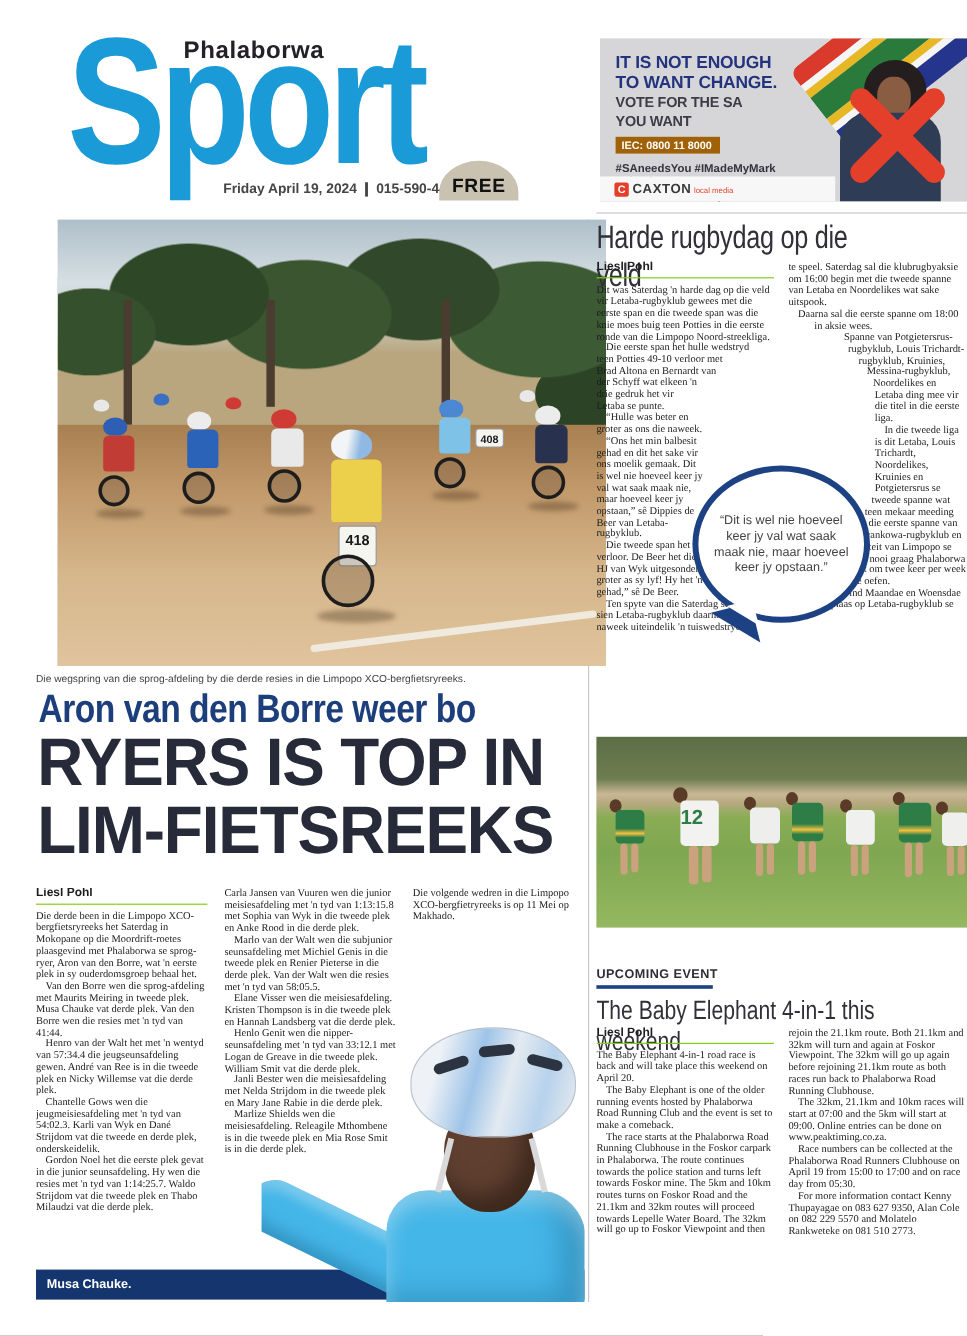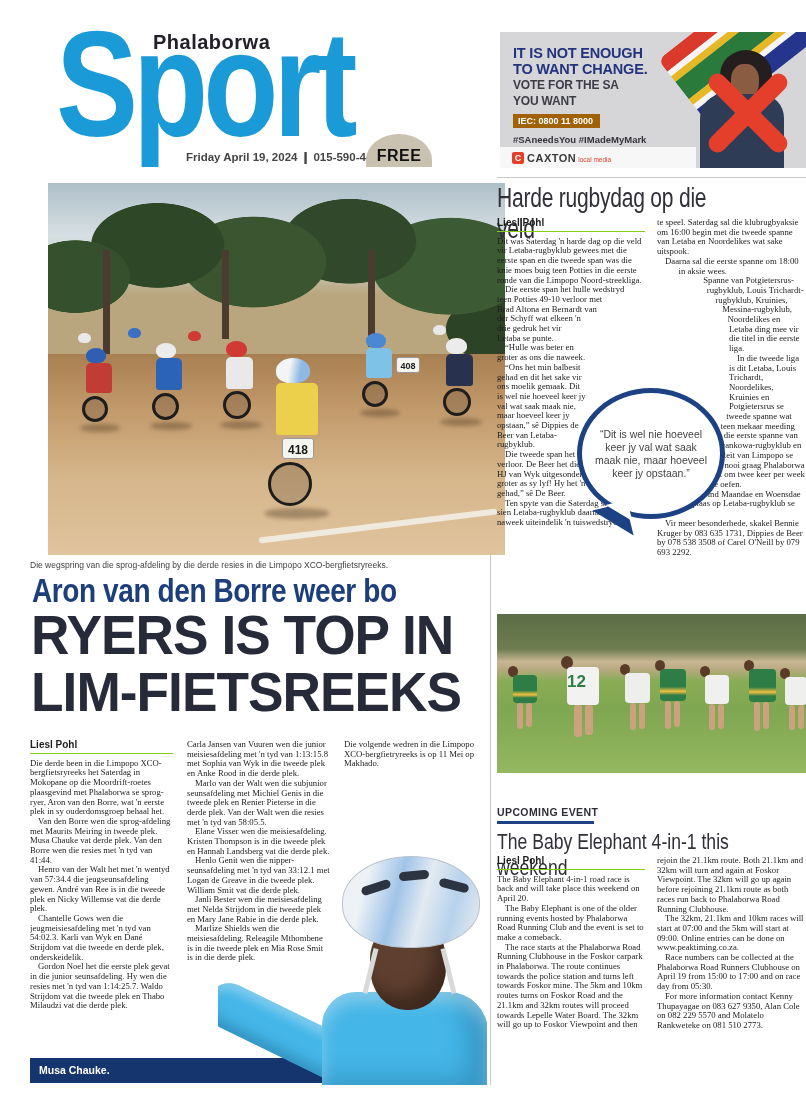--- a/index.html
+++ b/index.html
@@ -252,21 +252,21 @@
     <div class="rider" style="left:398px;top:155px">
       <div class="helmet" style="width:21px;height:16px;background:#ececec"></div>
       <div class="torso" style="top:16px;width:27px;height:32px;background:#28314d"></div>
       <div class="wheel" style="top:50px;left:-3px;width:28px;height:28px"></div>
       <div class="shadow" style="top:80px;left:-6px;width:42px;height:8px"></div>
     </div>
 
     <div class="rider" style="left:228px;top:175px">
       <div class="helmet" style="width:34px;height:25px;background:linear-gradient(100deg,#f2f4f6 40%,#8fb9e2 70%)"></div>
       <div class="torso" style="top:25px;width:42px;height:52px;background:#ecd04b"></div>
-      <div class="plate" style="top:80px;left:6px;width:32px;height:21px;font-size:12px;line-height:22px">418</div>
+      <div class="plate" style="top:80px;left:6px;width:32px;height:34px;font-size:12px;line-height:22px">418</div>
       <div class="wheel" style="top:104px;left:-8px;width:44px;height:44px"></div>
       <div class="shadow" style="top:150px;left:-12px;width:66px;height:11px"></div>
     </div>
   </div>
 
   <div class="abs caption cap-main">Die wegspring van die sprog-afdeling by die derde resies in die Limpopo XCO-bergfietsryreeks.</div>
 
   <div class="abs kicker">Aron van den Borre weer bo</div>
   <div class="abs headline">
     <div>RYERS IS TOP IN</div>
@@ -330,21 +330,20 @@
         </div>
     </div>
     <div class="col body-txt">
       <span class="qspace-r"></span>
       <div>
           <p>te speel. Saterdag sal die klubrugbyaksie om 16:00 begin met die tweede spanne van Letaba en Noordelikes wat sake uitspook.</p>
           <p>Daarna sal die eerste spanne om 18:00 in aksie wees.</p>
           <p>Spanne van Potgietersrus-rugbyklub, Louis Trichardt-rugbyklub, Kruinies, Messina-rugbyklub, Noordelikes en Letaba ding mee vir die titel in die eerste liga.</p>
           <p>In die tweede liga is dit Letaba, Louis Trichardt, Noordelikes, Kruinies en Potgietersrus se tweede spanne wat teen mekaar meeding en die eerste spanne van Nkowankowa-rugbyklub en Univertsiteit van Limpopo se klub. Die klub nooi graag Phalaborwa se rugbyspelers uit om twee keer per week saam met hulle te oefen.</p>
           <p>Oefeninge vind Maandae en Woensdae om 18:30 plaas op Letaba-rugbyklub se veld.</p>
-          <p>Vir meer besonderhede, skakel Bennie Kruger by 083 635 1731, Dippies de Beer by 078 538 3508 of Carel O'Neill by 079 693 2292.</p>
         </div>
     </div>
   </div>
   <div class="abs bubble">
     <span>“Dit is wel nie hoeveel keer jy val wat saak maak nie, maar hoeveel keer jy opstaan.”</span>
   </div>
 
   <div class="abs photo-rugby">
     <div class="player" style="left:16px;top:52px">
       <div class="p-head"></div>

